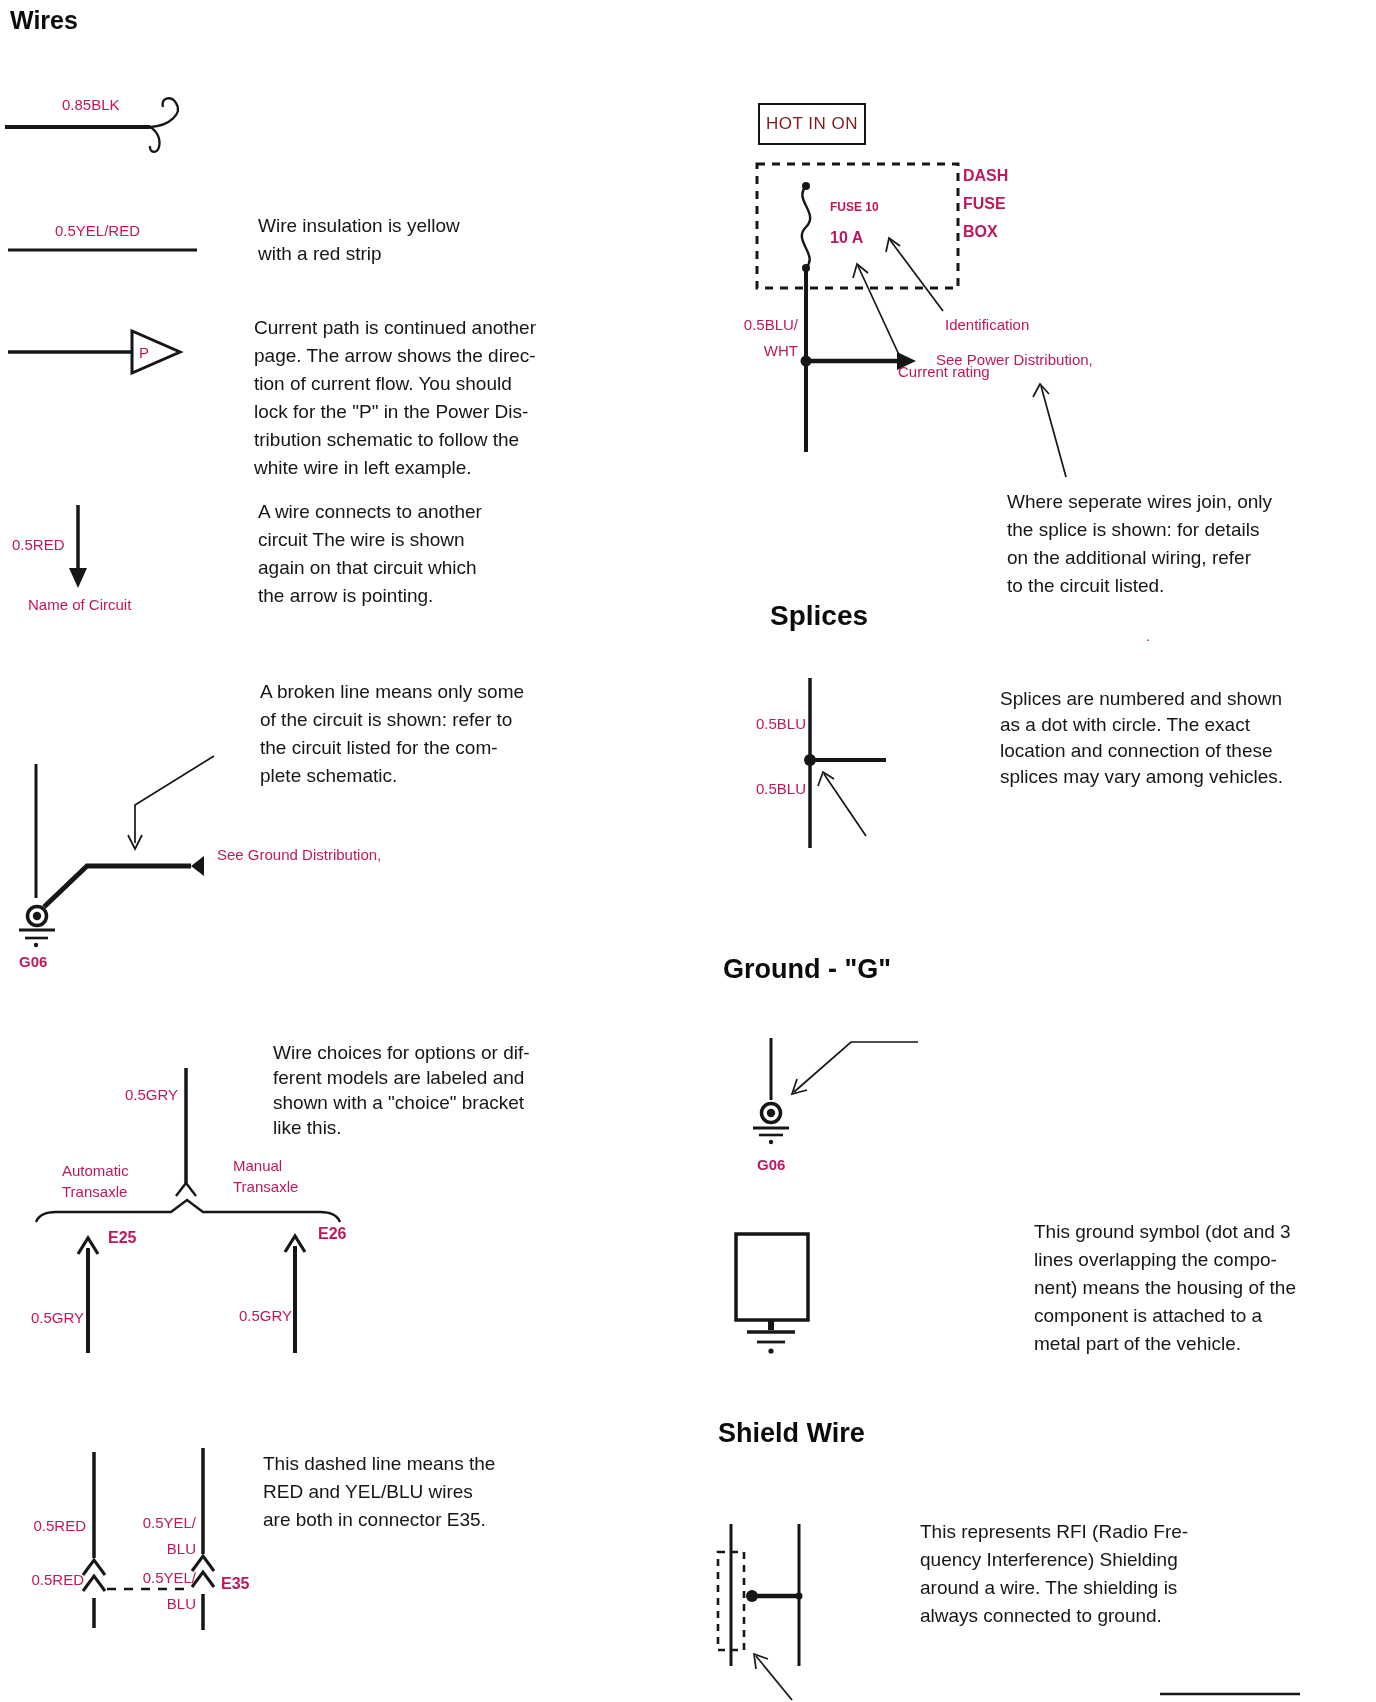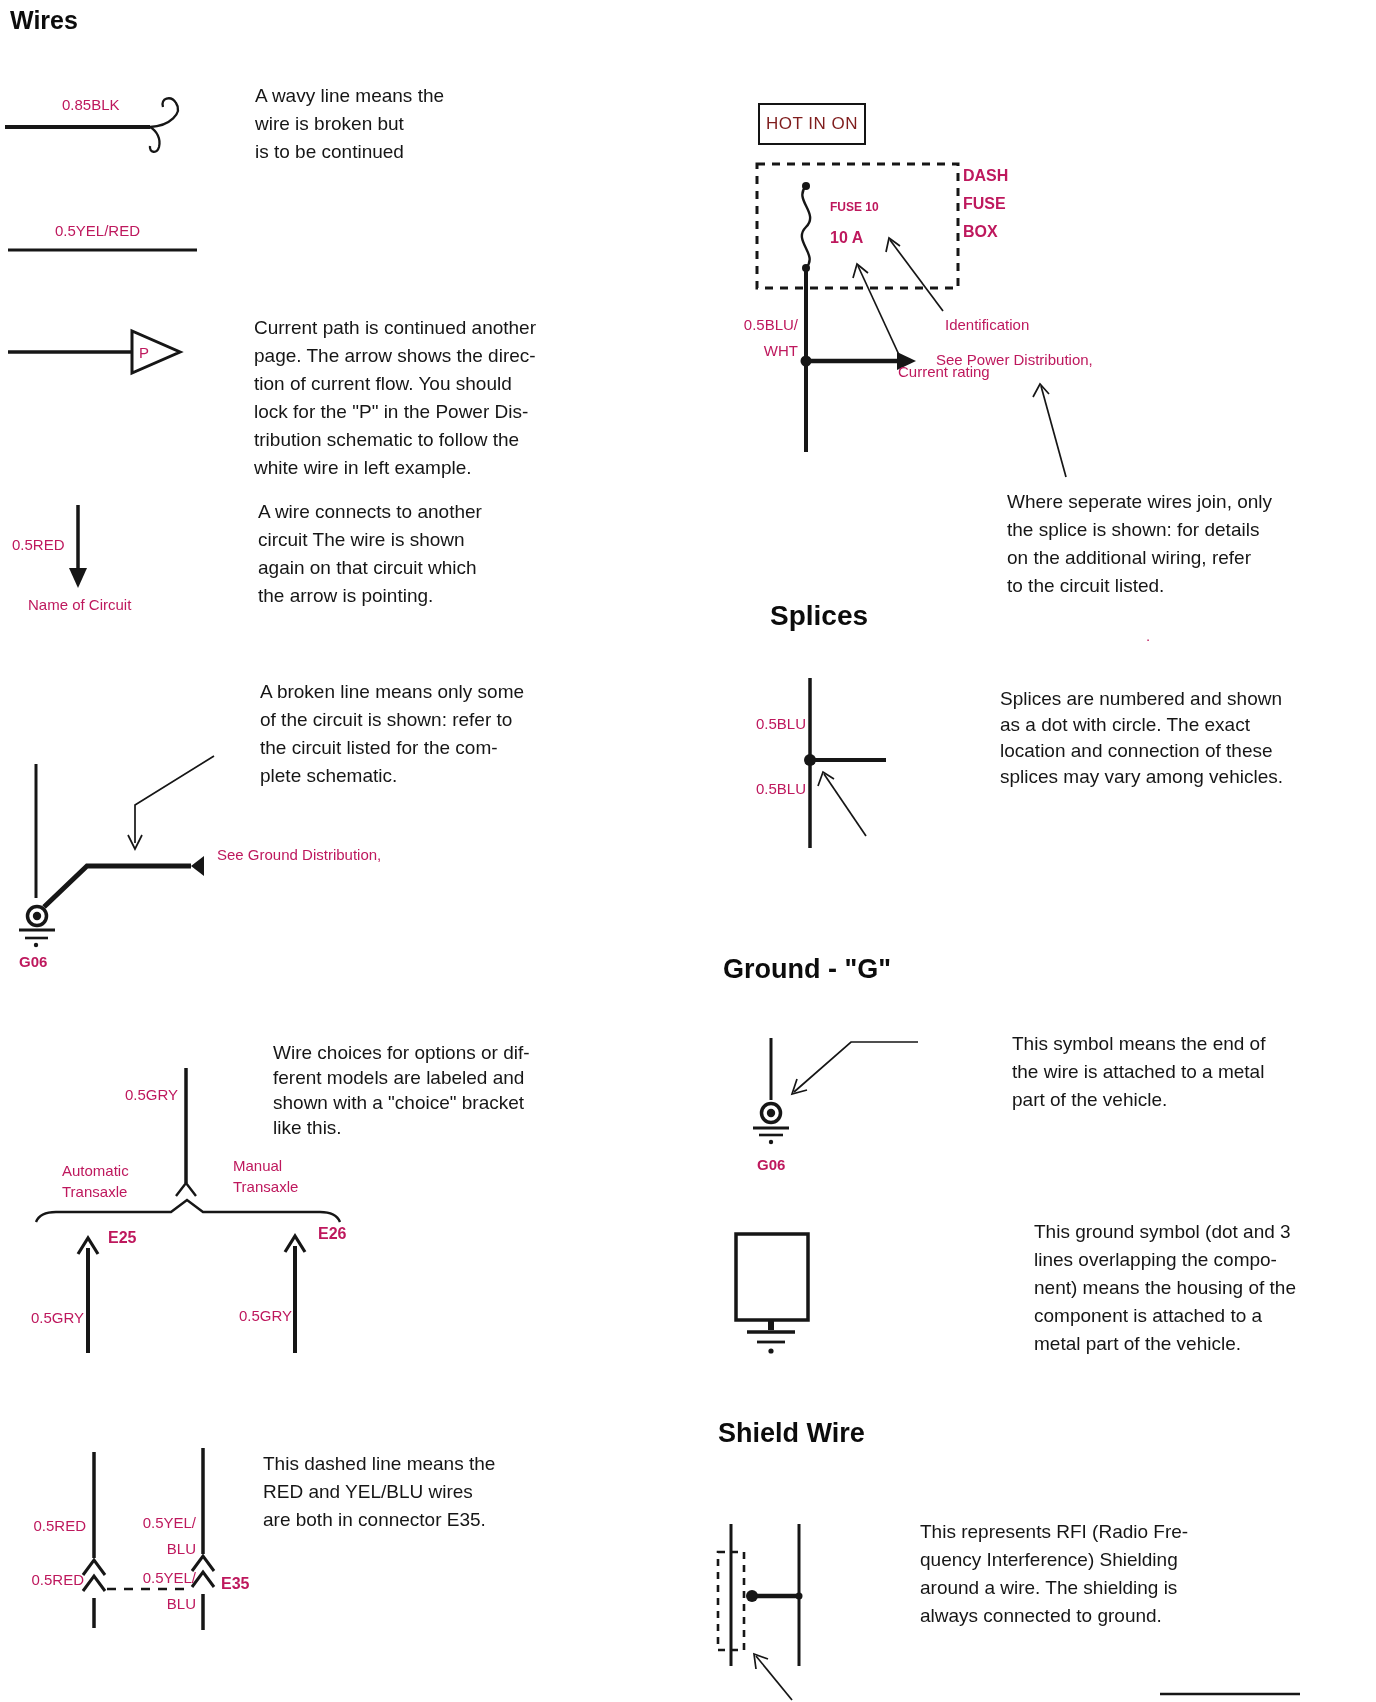--- a/index.html
+++ b/index.html
@@ -143,25 +143,24 @@
         <path d="M756 1669 L754 1654 L768 1659" stroke-width="1.7"></path>
       </g>
 
       <path d="M1160 1694 H1300" stroke-width="2.6"></path>
     </g>
   </svg>
 
   <div class="hdr" style="left:10px;top:6px;font-size:25px;">Wires</div>
 
   <div class="lbl" style="left:62px;top:95px;">0.85BLK</div>
-  <div class="p" style="left:255px;top:82px;">A wavy line means the
-wire is broken but
-is to be continued</div>
 
   <div class="lbl" style="left:55px;top:221px;">0.5YEL/RED</div>
+  <div class="p" style="left:258px;top:212px;">Wire insulation is yellow
+with a red strip</div>
 
   <div class="lbl" style="left:139px;top:343px;">P</div>
   <div class="p" style="left:254px;top:314px;">Current path is continued another
 page. The arrow shows the direc-
 tion of current flow. You should
 lock for the "P" in the Power Dis-
 tribution schematic to follow the
 white wire in left example.</div>
 
   <div class="lbl" style="left:12px;top:535px;">0.5RED</div>
@@ -224,23 +223,20 @@
 
   <div class="hdr" style="left:770px;top:600px;font-size:28px;">Splices</div>
   <div class="lbl ra" style="left:736px;top:714px;width:70px;">0.5BLU</div>
   <div class="lbl ra" style="left:736px;top:779px;width:70px;">0.5BLU</div>
   <div class="p" style="left:1000px;top:686px;line-height:26px;">Splices are numbered and shown
 as a dot with circle. The exact
 location and connection of these
 splices may vary among vehicles.</div>
 
   <div class="hdr" style="left:723px;top:954px;font-size:27px;">Ground - "G"</div>
-  <div class="p" style="left:1012px;top:1030px;">This symbol means the end of
-the wire is attached to a metal
-part of the vehicle.</div>
   <div class="lbl bold" style="left:757px;top:1155px;">G06</div>
   <div class="p" style="left:1034px;top:1218px;">This ground symbol (dot and 3
 lines overlapping the compo-
 nent) means the housing of the
 component is attached to a
 metal part of the vehicle.</div>
 
   <div class="hdr" style="left:718px;top:1418px;font-size:27px;">Shield Wire</div>
   <div class="p" style="left:920px;top:1518px;">This represents RFI (Radio Fre-
 quency Interference) Shielding

